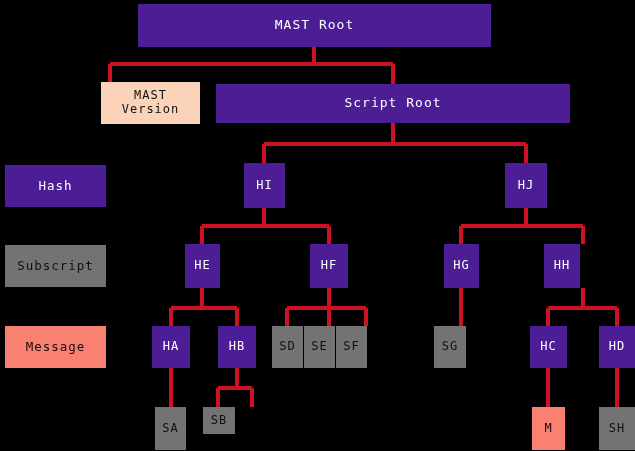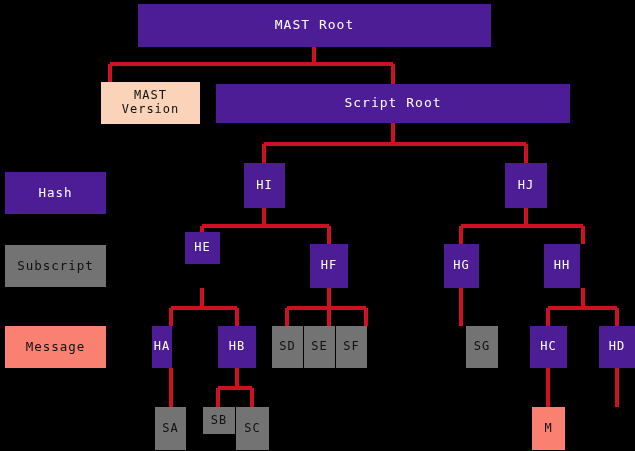--- a/index.html
+++ b/index.html
@@ -81,63 +81,63 @@
       <path d="M218,388 L252,388"></path>
       <path d="M218,388 L218,407"></path>
       <path d="M252,388 L252,407"></path>
 
       <path d="M548,368 L548,407"></path>
 
       <path d="M617,368 L617,407"></path>
     </g>
   </svg>
 
-  <div class="node hash legend" style="left:5px;top:165px;width:101px;height:42px;margin-top:7px;">Hash</div>
+  <div class="node hash legend" style="left:5px;top:165px;width:101px;height:42px;">Hash</div>
 
   <div class="node subscript legend" style="left:5px;top:245px;width:101px;height:42px;">Subscript</div>
 
   <div class="node message legend" style="left:5px;top:326px;width:101px;height:42px;">Message</div>
 
   <div class="node hash big" style="left:138px;top:4px;width:353px;height:43px;">MAST Root</div>
 
   <div class="node version med" style="left:61px;top:82px;width:99px;height:42px;margin-left:40px;">MAST
 Version</div>
 
   <div class="node hash big" style="left:216px;top:84px;width:354px;height:39px;">Script Root</div>
 
   <div class="node hash med" style="left:244px;top:163px;width:41px;height:45px;">HI</div>
 
   <div class="node hash med" style="left:505px;top:163px;width:42px;height:45px;">HJ</div>
 
-  <div class="node hash med" style="left:185px;top:232px;width:35px;height:32px;">HE</div>
+  <div class="node hash med" style="left:185px;top:244px;width:35px;height:44px;">HE</div>
 
   <div class="node hash med" style="left:310px;top:244px;width:38px;height:44px;">HF</div>
 
   <div class="node hash med" style="left:444px;top:244px;width:35px;height:44px;">HG</div>
 
   <div class="node hash med" style="left:544px;top:244px;width:36px;height:44px;">HH</div>
 
-  <div class="node hash med" style="left:152px;top:326px;width:20px;height:42px;">HA</div>
+  <div class="node hash med" style="left:152px;top:326px;width:38px;height:42px;">HA</div>
 
   <div class="node hash med" style="left:218px;top:326px;width:38px;height:42px;">HB</div>
 
   <div class="node subscript med" style="left:272px;top:326px;width:31px;height:42px;">SD</div>
 
   <div class="node subscript med" style="left:304px;top:326px;width:31px;height:42px;">SE</div>
 
   <div class="node subscript med" style="left:336px;top:326px;width:31px;height:42px;">SF</div>
 
-  <div class="node subscript med" style="left:466px;top:326px;width:32px;height:42px;">SG</div>
+  <div class="node subscript med" style="left:434px;top:326px;width:32px;height:42px;">SG</div>
 
   <div class="node hash med" style="left:530px;top:326px;width:37px;height:42px;">HC</div>
 
   <div class="node hash med" style="left:599px;top:326px;width:36px;height:42px;">HD</div>
 
   <div class="node subscript med" style="left:155px;top:407px;width:31px;height:43px;">SA</div>
 
   <div class="node subscript med" style="left:203px;top:407px;width:32px;height:27px;">SB</div>
 
-  <div class="node subscript med" style="left:236px;top:407px;width:33px;height:43px;">SC</div>
 
   <div class="node message med" style="left:532px;top:407px;width:33px;height:43px;">M</div>
 
+  <div class="node subscript med" style="left:599px;top:407px;width:36px;height:43px;">SH</div>
 
 </div>
 
 </body></html>

